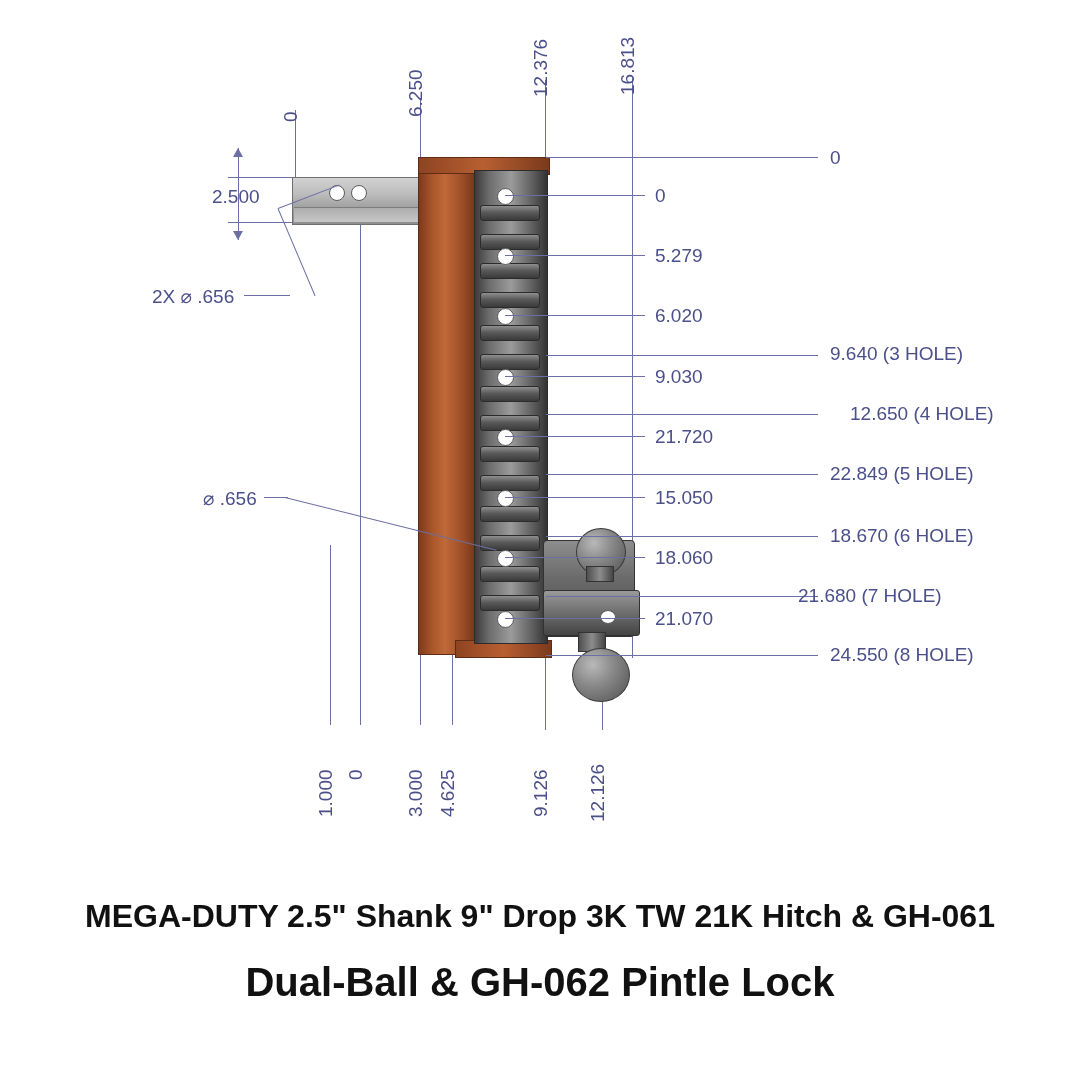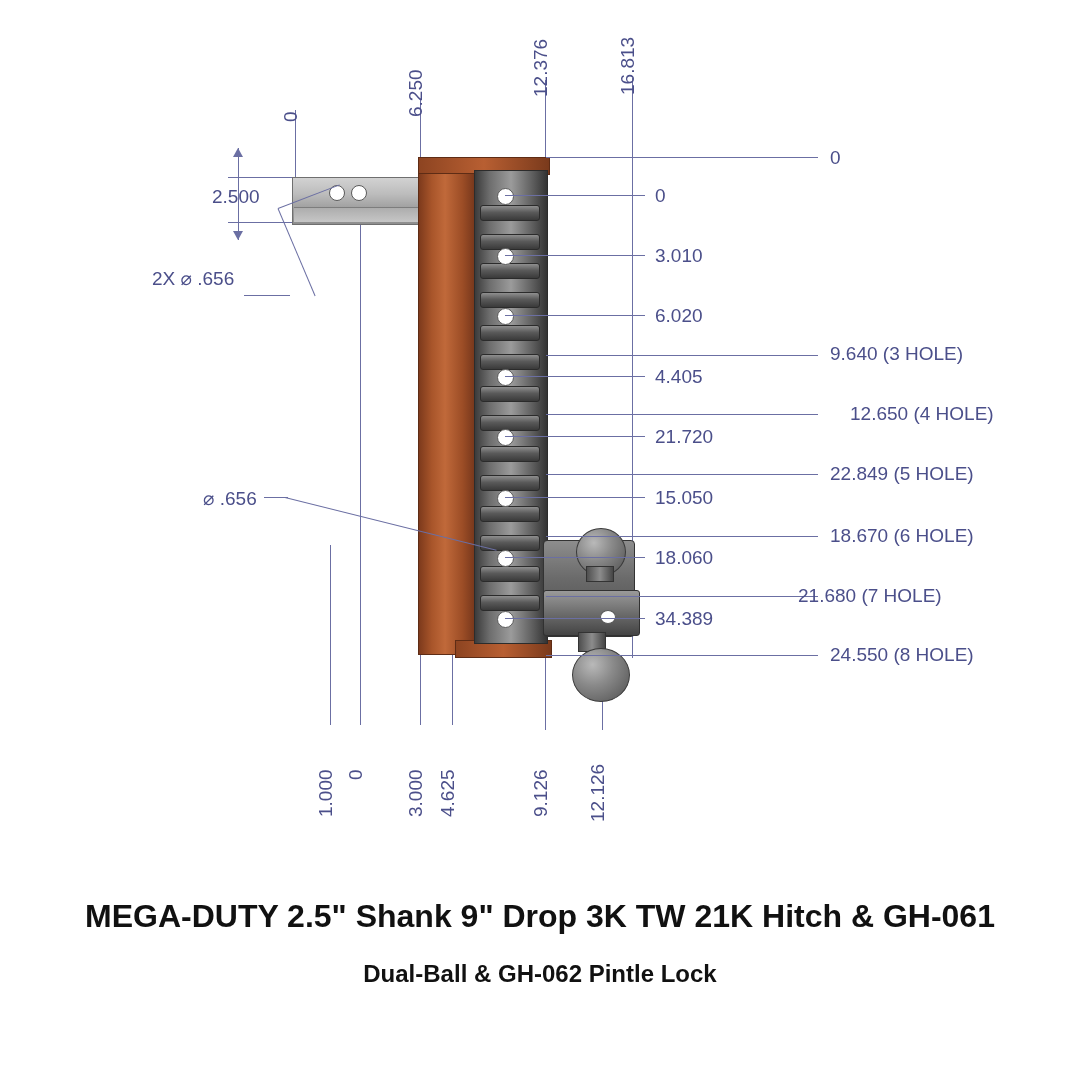--- a/index.html
+++ b/index.html
@@ -109,21 +109,21 @@
     position: absolute;
     left: 0;
     width: 1080px;
     text-align: center;
     color: #111111;
     font-family: "Liberation Sans", sans-serif;
     font-weight: bold;
   }
   #part-number { top: 828px; font-size: 36px; letter-spacing: 0.5px; }
   #desc-1 { top: 898px; font-size: 32px; }
-  #desc-2 { top: 960px; font-size: 24px; }
+  #desc-2 { top: 960px; font-size: 40px; }
 </style>
 </head>
 <body>
 
 <div id="stage">
 
   <div class="ln v" style="left:295px; top:110px; height:80px;"></div>
   <div class="ln v" style="left:420px; top:100px; height:560px;"></div>
   <div class="ln v" style="left:545px; top:80px; height:650px;"></div>
   <div class="ln v" style="left:632px; top:78px; height:580px;"></div>
@@ -155,21 +155,21 @@
   <div class="dim" style="left:212px; top:186px;">2.500</div>
 
   <div class="shank" style="left:292px; top:177px; width:140px; height:46px;"></div>
   <div class="shank-slot" style="left:294px; top:207px; width:136px; height:14px;"></div>
   <div class="hole" style="left:329px; top:185px; width:14px; height:14px;"></div>
   <div class="hole" style="left:351px; top:185px; width:14px; height:14px;"></div>
 
   <div class="ln" style="left:278px; top:208px; width:66px; height:1px; transform-origin:left center; transform:rotate(-21deg);"></div>
   <div class="ln h" style="left:244px; top:295px; width:46px;"></div>
   <div class="ln" style="left:278px; top:208px; width:95px; height:1px; transform-origin:left center; transform:rotate(67deg);"></div>
-  <div class="dim" style="left:152px; top:267px;">2X ⌀ .656</div>
+  <div class="dim" style="left:152px; top:285px;">2X ⌀ .656</div>
 
   <div class="bar-cap" style="left:418px; top:157px; width:130px; height:16px;"></div>
   <div class="bar" style="left:418px; top:173px; width:58px; height:480px;"></div>
   <div class="bar-cap" style="left:455px; top:640px; width:95px; height:16px;"></div>
 
   <div class="rail" style="left:474px; top:170px; width:72px; height:472px;"></div>
 
   <div class="tooth" style="left:480px; top:205px; width:58px; height:14px;"></div>
   <div class="tooth" style="left:480px; top:234px; width:58px; height:14px;"></div>
   <div class="tooth" style="left:480px; top:263px; width:58px; height:14px;"></div>
@@ -203,39 +203,39 @@
   <div class="hole" style="left:600px; top:610px; width:14px; height:12px;"></div>
   <div class="ball-neck" style="left:578px; top:632px; width:26px; height:18px;"></div>
   <div class="ball" style="left:572px; top:648px; width:56px; height:52px;"></div>
   <div class="ball" style="left:576px; top:528px; width:48px; height:46px;"></div>
   <div class="ball-neck" style="left:586px; top:566px; width:26px; height:14px;"></div>
 
   <div class="ln h" style="left:505px; top:195px; width:140px;"></div>
   <div class="dim right" style="left:655px; top:185px;">0</div>
 
   <div class="ln h" style="left:505px; top:255px; width:140px;"></div>
-  <div class="dim right" style="left:655px; top:245px;">3.010</div>
+  <div class="dim right" style="left:655px; top:245px;">5.279</div>
 
   <div class="ln h" style="left:505px; top:315px; width:140px;"></div>
   <div class="dim right" style="left:655px; top:305px;">6.020</div>
 
   <div class="ln h" style="left:505px; top:376px; width:140px;"></div>
-  <div class="dim right" style="left:655px; top:366px;">4.405</div>
+  <div class="dim right" style="left:655px; top:366px;">9.030</div>
 
   <div class="ln h" style="left:505px; top:436px; width:140px;"></div>
   <div class="dim right" style="left:655px; top:426px;">21.720</div>
 
   <div class="ln h" style="left:505px; top:497px; width:140px;"></div>
   <div class="dim right" style="left:655px; top:487px;">15.050</div>
 
   <div class="ln h" style="left:505px; top:557px; width:140px;"></div>
   <div class="dim right" style="left:655px; top:547px;">18.060</div>
 
   <div class="ln h" style="left:505px; top:618px; width:140px;"></div>
-  <div class="dim right" style="left:655px; top:608px;">34.389</div>
+  <div class="dim right" style="left:655px; top:608px;">21.070</div>
 
   <div class="ln h" style="left:546px; top:157px; width:272px;"></div>
   <div class="dim right" style="left:830px; top:147px;">0</div>
 
   <div class="ln h" style="left:546px; top:355px; width:272px;"></div>
   <div class="dim right" style="left:830px; top:343px;">9.640 (3 HOLE)</div>
 
   <div class="ln h" style="left:546px; top:414px; width:272px;"></div>
   <div class="dim right" style="left:850px; top:403px;">12.650 (4 HOLE)</div>
 

